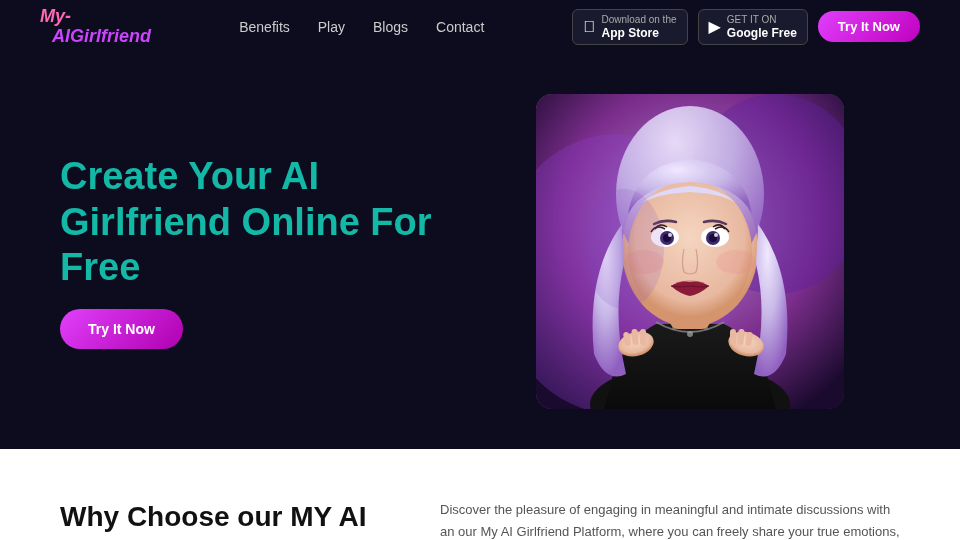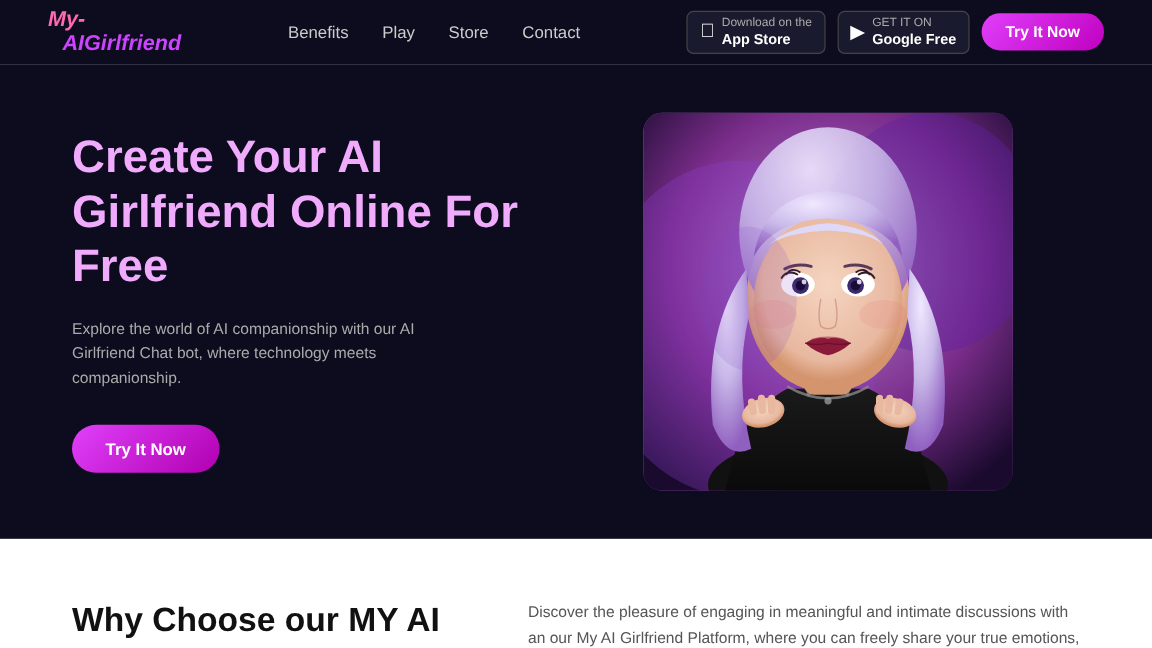--- a/index.html
+++ b/index.html
@@ -116,21 +116,21 @@
       overflow: hidden;
     }
 
     .hero-left {
       flex: 1;
       max-width: 440px;
       z-index: 2;
     }
 
     .hero-title {
-      color: #f0abfc;
+      color: #14b8a6;
       font-size: 38px;
       font-weight: 800;
       line-height: 1.2;
       margin-bottom: 18px;
     }
 
     .hero-subtitle {
       color: #aaa;
       font-size: 13px;
       line-height: 1.6;
@@ -214,21 +214,21 @@
   <div class="logo-area">
     <div class="logo-text">
       <span class="my">My-</span>
       <span class="ai">AIGirlfriend</span>
     </div>
   </div>
 
   <nav>
     <a href="#">Benefits</a>
     <a href="#">Play</a>
-    <a href="#">Store</a>
+    <a href="#">Blogs</a>
     <a href="#">Contact</a>
   </nav>
 
   <div class="header-right">
     <a href="#" class="store-btn">
       <span class="store-icon"></span>
       <span class="store-label">
         <span class="store-sub">Download on the</span>
         <span class="store-name">App Store</span>
       </span>
@@ -240,21 +240,20 @@
         <span class="store-name">Google Free</span>
       </span>
     </a>
     <button class="try-btn-header">Try It Now</button>
   </div>
 </header>
 
 <section class="hero">
   <div class="hero-left">
     <h1 class="hero-title">Create Your AI Girlfriend Online For Free</h1>
-    <p class="hero-subtitle">Explore the world of AI companionship with our AI Girlfriend Chat bot, where technology meets companionship.</p>
     <button class="try-btn-hero">Try It Now</button>
   </div>
 
   <div class="hero-right">
     <div class="hero-image-placeholder">
 
       <svg class="portrait-svg" viewBox="0 0 308 315" xmlns="http://www.w3.org/2000/svg">
 
         <defs>
           <radialGradient id="bgGrad" cx="50%" cy="40%" r="70%">

